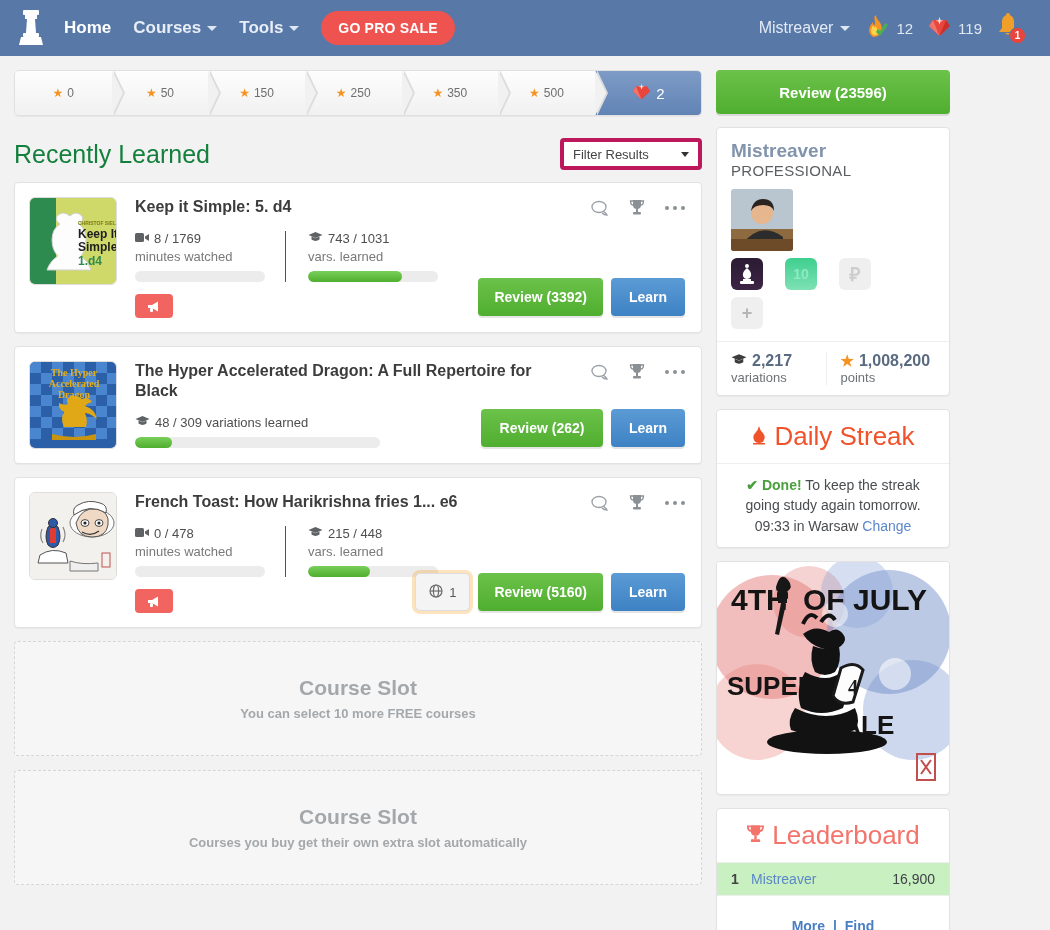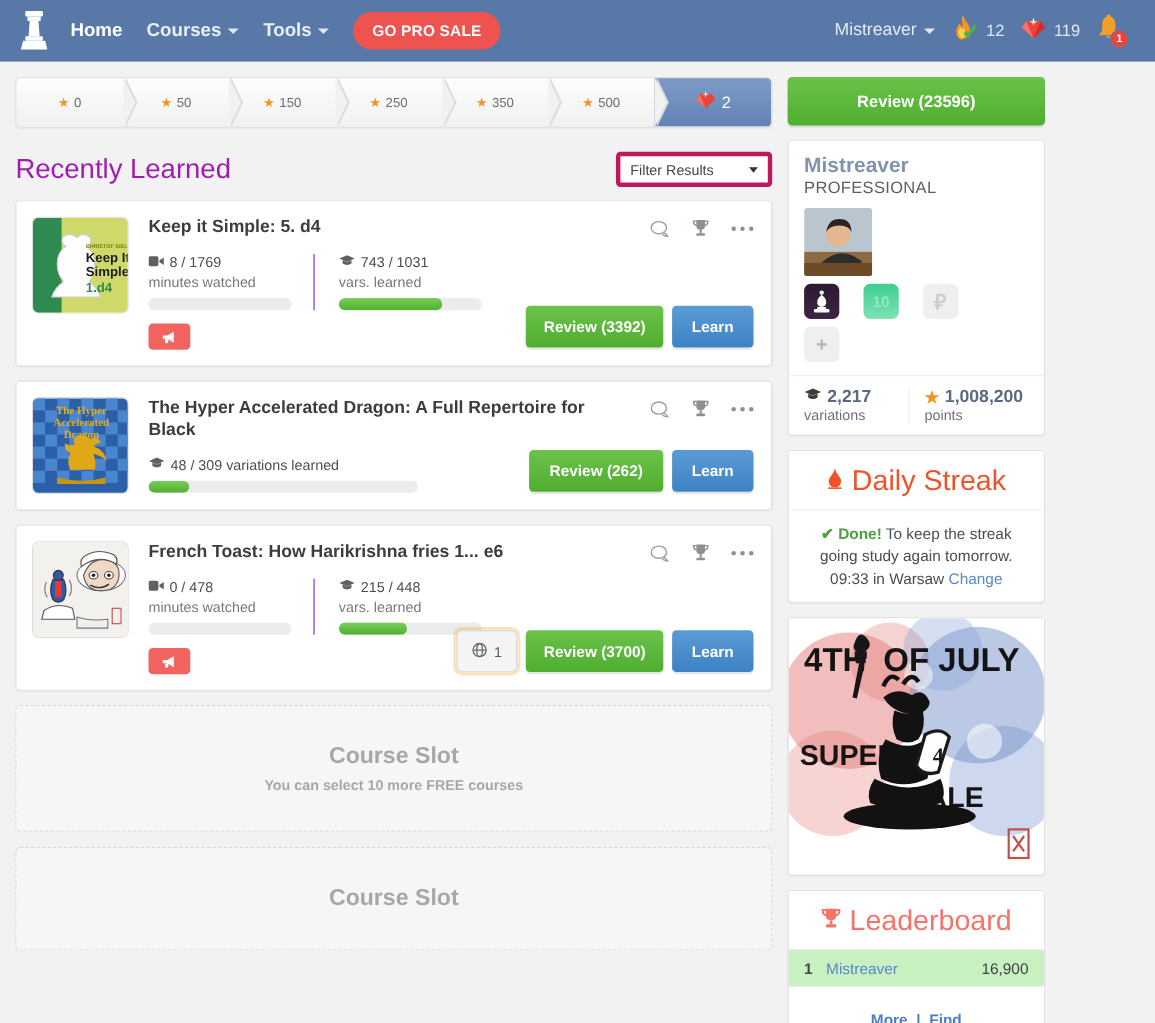--- a/index.html
+++ b/index.html
@@ -80,21 +80,21 @@
   }
   .pstep.last {
     background: linear-gradient(#7e9bc6,#6184b5); color: #fff; font-size: 15px;
     flex: 1.1;
   }
   .pstep.last:after, .pstep.last:before { display: none; }
   .star { color: #f59221; font-size: 12px; }
 
   
   .sec-head { display: flex; align-items: center; margin: 22px 0 12px 0; }
-  .sec-title { font-size: 25px; color: #a21caf; font-weight: normal; }
+  .sec-title { font-size: 25px; color: #15803d; font-weight: normal; }
   .filter-sel {
     margin-left: auto; width: 142px; height: 32px;
     border: 4px solid #be185d; border-radius: 4px; background: #fff;
     display: flex; align-items: center; padding: 0 9px;
     font-size: 13px; color: #444; cursor: pointer;
   }
   .filter-sel .tri {
     margin-left: auto; width:0;height:0;
     border-left:4px solid transparent;border-right:4px solid transparent;
     border-top:5px solid #333;
@@ -608,31 +608,32 @@
         <div class="globe-btn">
           <span>
             <svg width="14" height="14" viewBox="0 0 14 14">
                 <circle cx="7" cy="7" r="6" fill="none" stroke="#6b6b6b" stroke-width="1.2"></circle>
                 <ellipse cx="7" cy="7" rx="2.6" ry="6" fill="none" stroke="#6b6b6b" stroke-width="1.2"></ellipse>
                 <line x1="1" y1="7" x2="13" y2="7" stroke="#6b6b6b" stroke-width="1.2"></line>
               </svg>
           </span>
           <span>1</span>
         </div>
-        <button class="btn btn-review">Review (3700)</button>
+        <button class="btn btn-review">Review (5160)</button>
         <button class="btn btn-learn">Learn</button>
       </div>
     </div>
 
     <div class="slot">
       <div class="slot-t">Course Slot</div>
       <div class="slot-s">You can select 10 more FREE courses</div>
     </div>
     <div class="slot">
       <div class="slot-t">Course Slot</div>
+      <div class="slot-s">Courses you buy get their own extra slot automatically</div>
     </div>
 
   </div>
 
   <div class="col-side">
 
     <button class="side-review">Review (23596)</button>
 
     
     <div class="panel">

